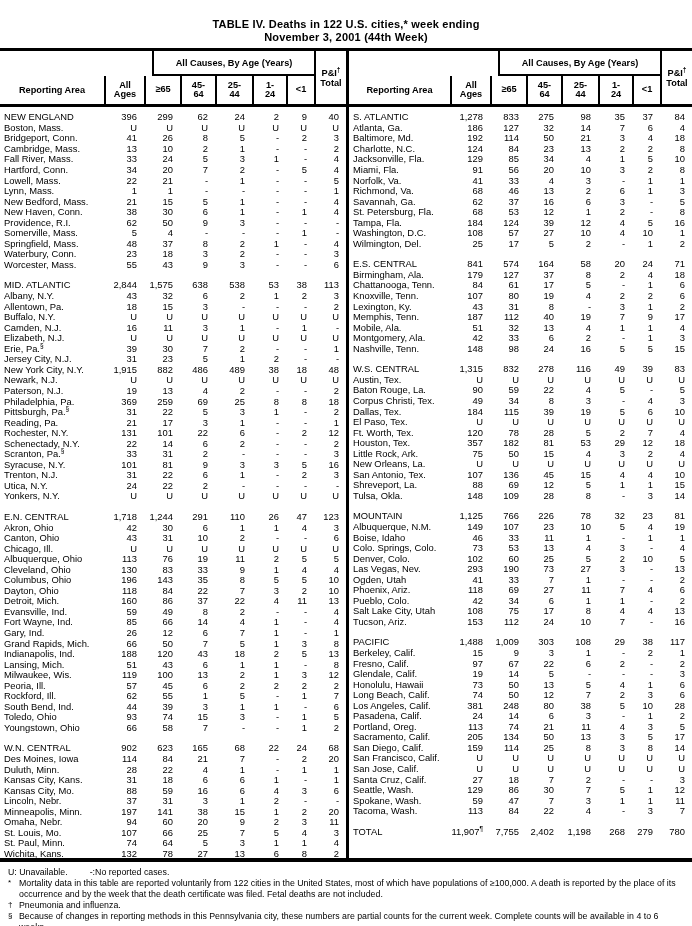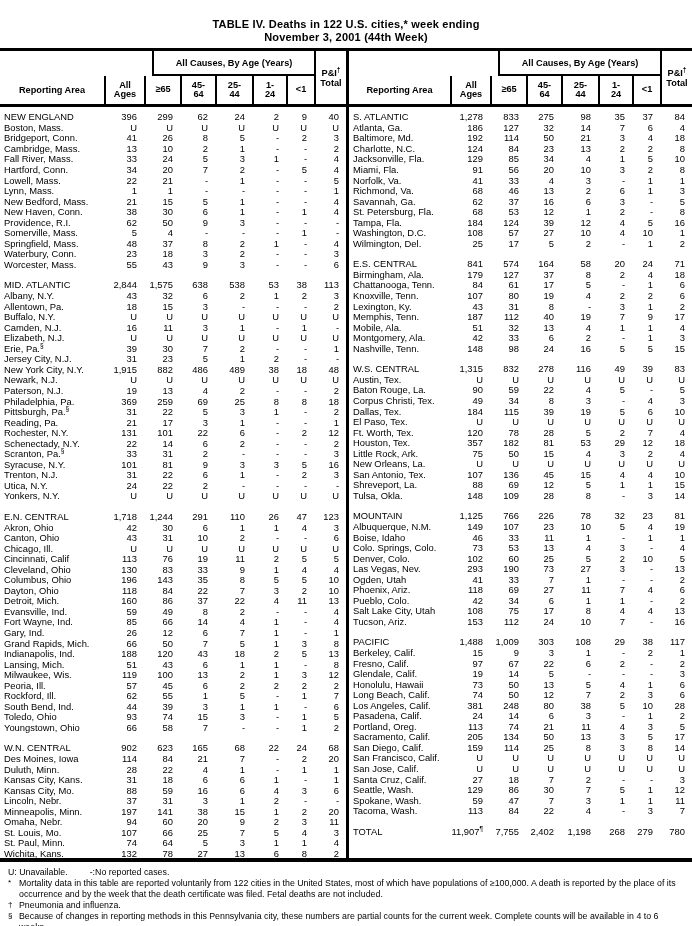--- a/index.html
+++ b/index.html
@@ -477,21 +477,21 @@
               <span class="c name">Chicago, Ill.</span>
               <span class="c num">U</span>
               <span class="c num">U</span>
               <span class="c num">U</span>
               <span class="c num">U</span>
               <span class="c num">U</span>
               <span class="c num">U</span>
               <span class="c num">U</span>
             </div>
             <div class="trow city">
-              <span class="c name">Cincinnati, Calif</span>
+              <span class="c name">Albuquerque, Ohio</span>
               <span class="c num">113</span>
               <span class="c num">76</span>
               <span class="c num">19</span>
               <span class="c num">11</span>
               <span class="c num">2</span>
               <span class="c num">5</span>
               <span class="c num">5</span>
             </div>
             <div class="trow city">
               <span class="c name">Cleveland, Ohio</span>

